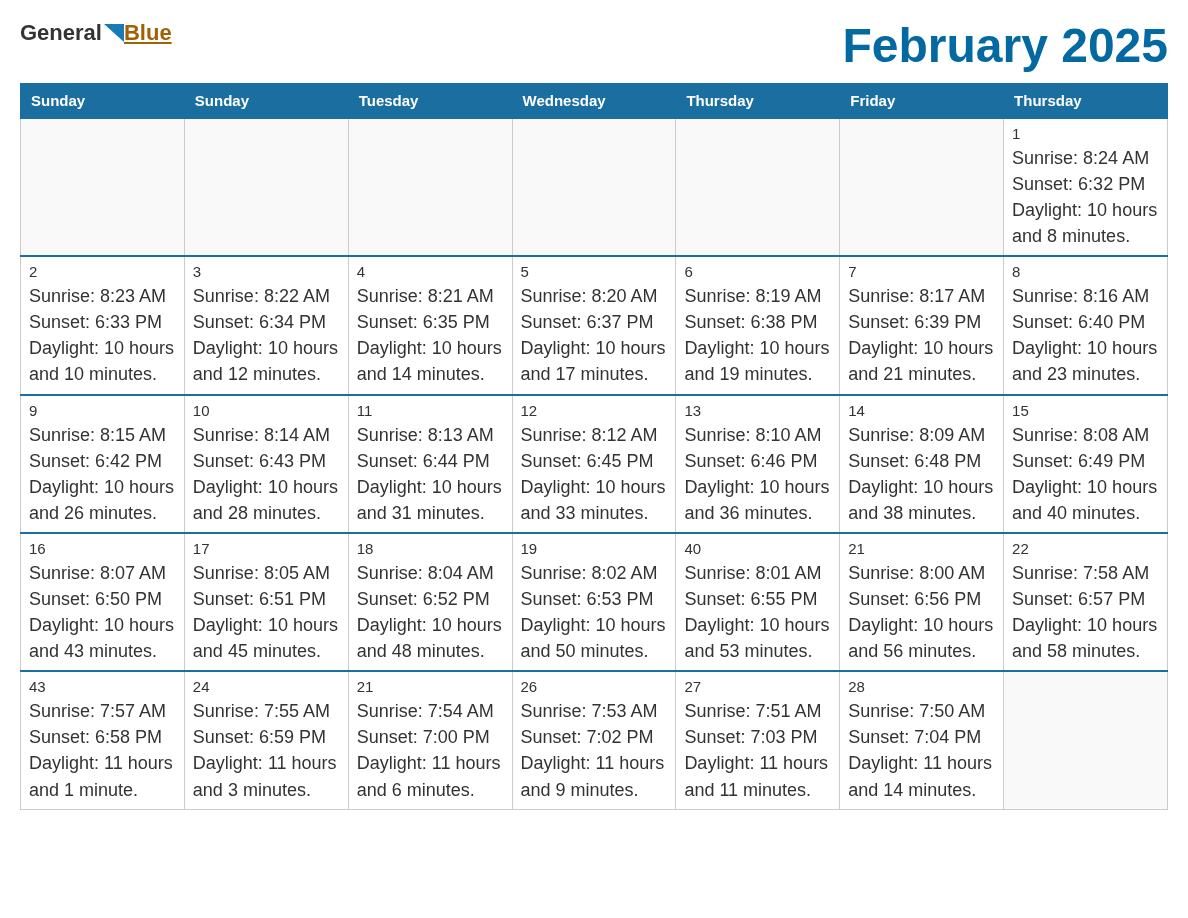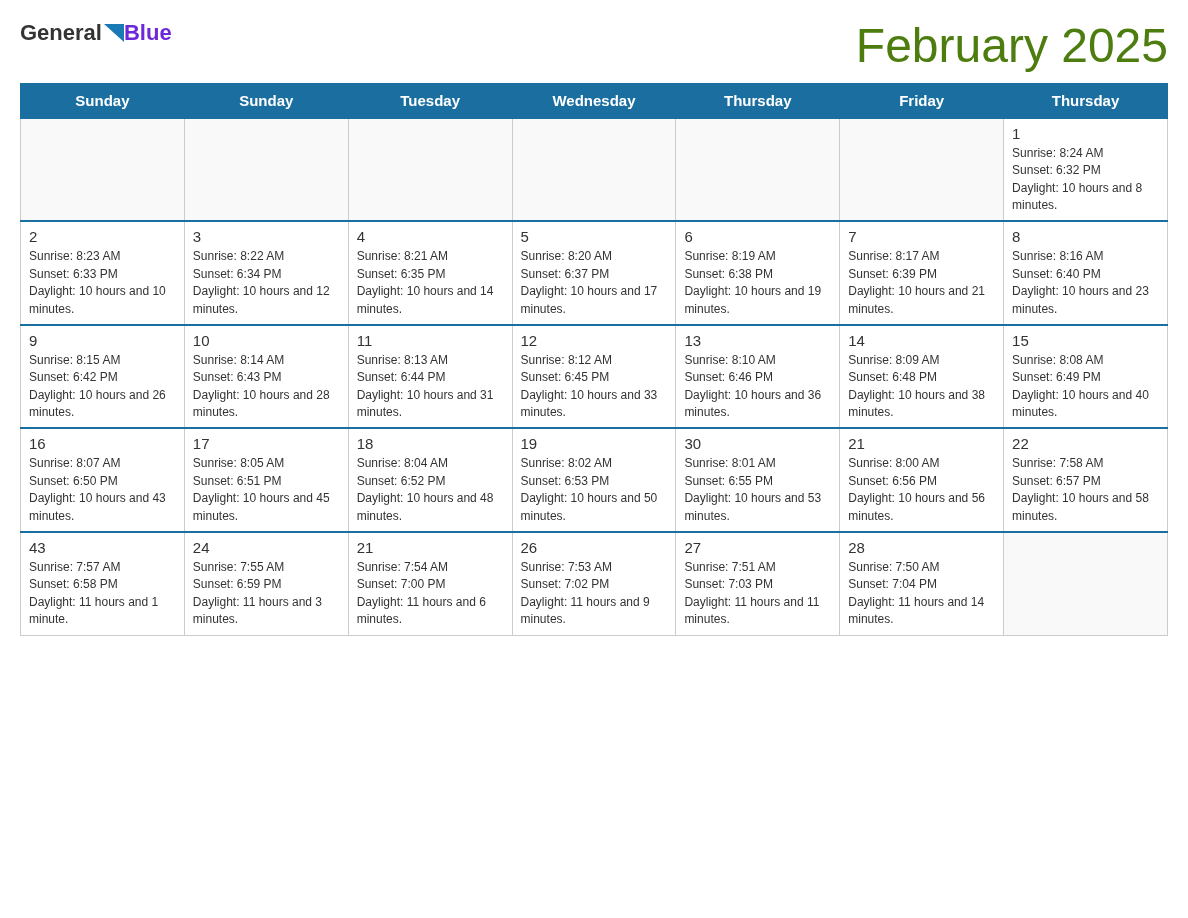--- a/index.html
+++ b/index.html
@@ -22,57 +22,58 @@
       gap: 2px;
     }
     .logo-text-general {
       font-size: 22px;
       font-weight: bold;
       color: #333;
     }
     .logo-text-blue {
       font-size: 22px;
       font-weight: bold;
-      color: #6d28d9;
+      color: #a16207;
+      text-decoration: underline;
     }
     .logo-block {
       display: flex;
       flex-direction: row;
     }
     .logo-line1 {
       display: flex;
       align-items: center;
     }
     .title-block {
       text-align: right;
     }
     .month-title {
       font-size: 48px;
-      font-weight: normal;
-      color: #4d7c0f;
+      font-weight: bold;
+      color: #0369a1;
       line-height: 1.1;
       text-align: center;
     }
     .location {
       font-size: 18px;
       color: #444;
       margin-top: 4px;
     }
     .calendar {
       width: 100%;
       border-collapse: collapse;
       margin-top: 10px;
     }
     .calendar th {
       background-color: #1a6fa0;
       color: #fff;
       font-size: 15px;
       font-weight: bold;
       padding: 8px 10px;
-      text-align: center;
+      text-align: left;
       border: 1px solid #1a6fa0;
     }
     .calendar td {
       vertical-align: top;
       padding: 6px 8px;
       border: 1px solid #ccc;
       border-top: 2px solid #1a6fa0;
       font-size: 12.5px;
       color: #333;
       width: calc(100% / 7);
@@ -81,21 +82,21 @@
     .calendar tr td {
       border-top: 2px solid #1a6fa0;
     }
     .calendar td .day-num {
       font-size: 15px;
       font-weight: normal;
       display: block;
       margin-bottom: 3px;
     }
     .calendar td .day-info {
-      font-size: 12px;
+      font-size: 18px;
       line-height: 1.45;
       color: #333;
     }
     .empty-cell {
       background: #f9f9f9;
     }
   </style>
 </head>
 <body>
 
@@ -158,21 +159,21 @@
         <td><span class="day-num">12</span><span class="day-info">Sunrise: 8:12 AM<br>Sunset: 6:45 PM<br>Daylight: 10 hours and 33 minutes.</span></td>
         <td><span class="day-num">13</span><span class="day-info">Sunrise: 8:10 AM<br>Sunset: 6:46 PM<br>Daylight: 10 hours and 36 minutes.</span></td>
         <td><span class="day-num">14</span><span class="day-info">Sunrise: 8:09 AM<br>Sunset: 6:48 PM<br>Daylight: 10 hours and 38 minutes.</span></td>
         <td><span class="day-num">15</span><span class="day-info">Sunrise: 8:08 AM<br>Sunset: 6:49 PM<br>Daylight: 10 hours and 40 minutes.</span></td>
       </tr>
       <tr>
         <td><span class="day-num">16</span><span class="day-info">Sunrise: 8:07 AM<br>Sunset: 6:50 PM<br>Daylight: 10 hours and 43 minutes.</span></td>
         <td><span class="day-num">17</span><span class="day-info">Sunrise: 8:05 AM<br>Sunset: 6:51 PM<br>Daylight: 10 hours and 45 minutes.</span></td>
         <td><span class="day-num">18</span><span class="day-info">Sunrise: 8:04 AM<br>Sunset: 6:52 PM<br>Daylight: 10 hours and 48 minutes.</span></td>
         <td><span class="day-num">19</span><span class="day-info">Sunrise: 8:02 AM<br>Sunset: 6:53 PM<br>Daylight: 10 hours and 50 minutes.</span></td>
-        <td><span class="day-num">30</span><span class="day-info">Sunrise: 8:01 AM<br>Sunset: 6:55 PM<br>Daylight: 10 hours and 53 minutes.</span></td>
+        <td><span class="day-num">40</span><span class="day-info">Sunrise: 8:01 AM<br>Sunset: 6:55 PM<br>Daylight: 10 hours and 53 minutes.</span></td>
         <td><span class="day-num">21</span><span class="day-info">Sunrise: 8:00 AM<br>Sunset: 6:56 PM<br>Daylight: 10 hours and 56 minutes.</span></td>
         <td><span class="day-num">22</span><span class="day-info">Sunrise: 7:58 AM<br>Sunset: 6:57 PM<br>Daylight: 10 hours and 58 minutes.</span></td>
       </tr>
       <tr>
         <td><span class="day-num">43</span><span class="day-info">Sunrise: 7:57 AM<br>Sunset: 6:58 PM<br>Daylight: 11 hours and 1 minute.</span></td>
         <td><span class="day-num">24</span><span class="day-info">Sunrise: 7:55 AM<br>Sunset: 6:59 PM<br>Daylight: 11 hours and 3 minutes.</span></td>
         <td><span class="day-num">21</span><span class="day-info">Sunrise: 7:54 AM<br>Sunset: 7:00 PM<br>Daylight: 11 hours and 6 minutes.</span></td>
         <td><span class="day-num">26</span><span class="day-info">Sunrise: 7:53 AM<br>Sunset: 7:02 PM<br>Daylight: 11 hours and 9 minutes.</span></td>
         <td><span class="day-num">27</span><span class="day-info">Sunrise: 7:51 AM<br>Sunset: 7:03 PM<br>Daylight: 11 hours and 11 minutes.</span></td>
         <td><span class="day-num">28</span><span class="day-info">Sunrise: 7:50 AM<br>Sunset: 7:04 PM<br>Daylight: 11 hours and 14 minutes.</span></td>

